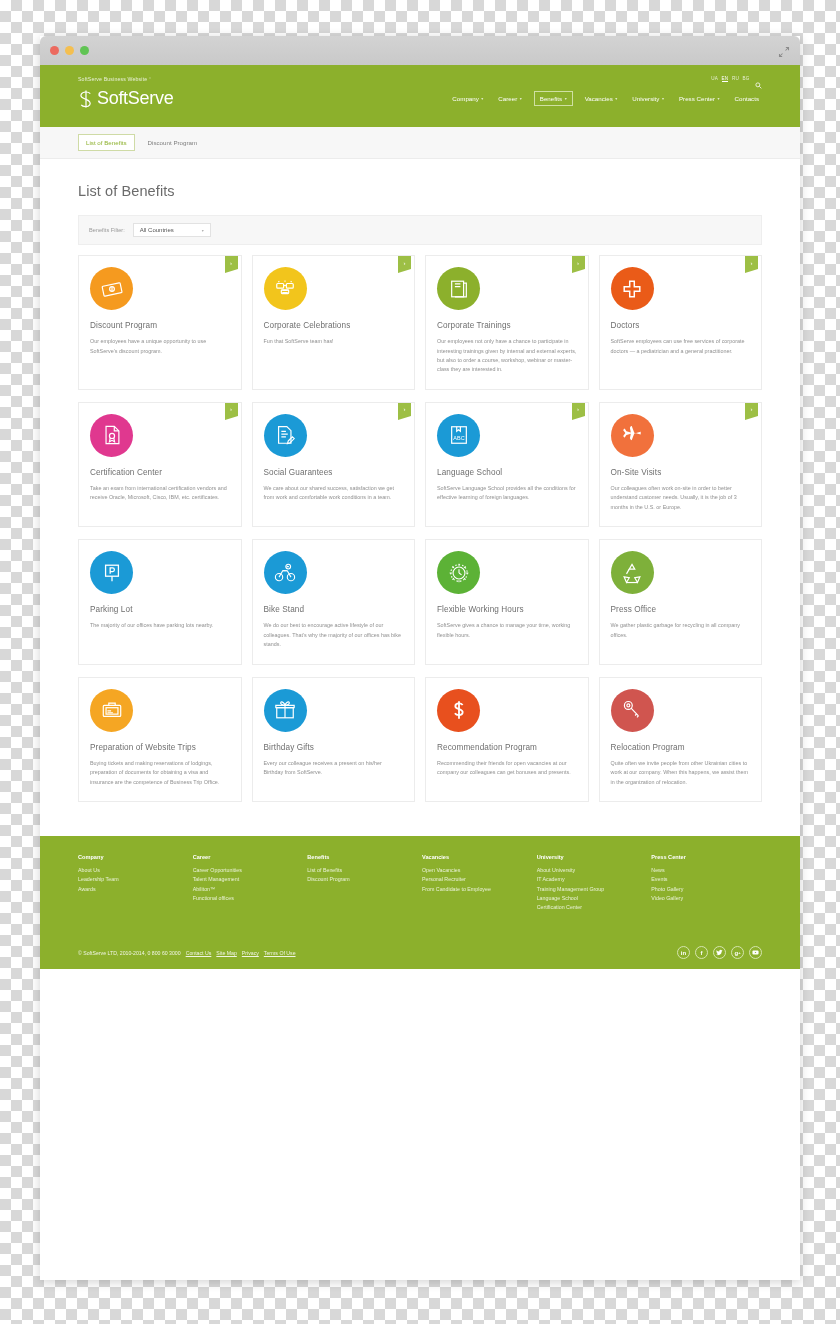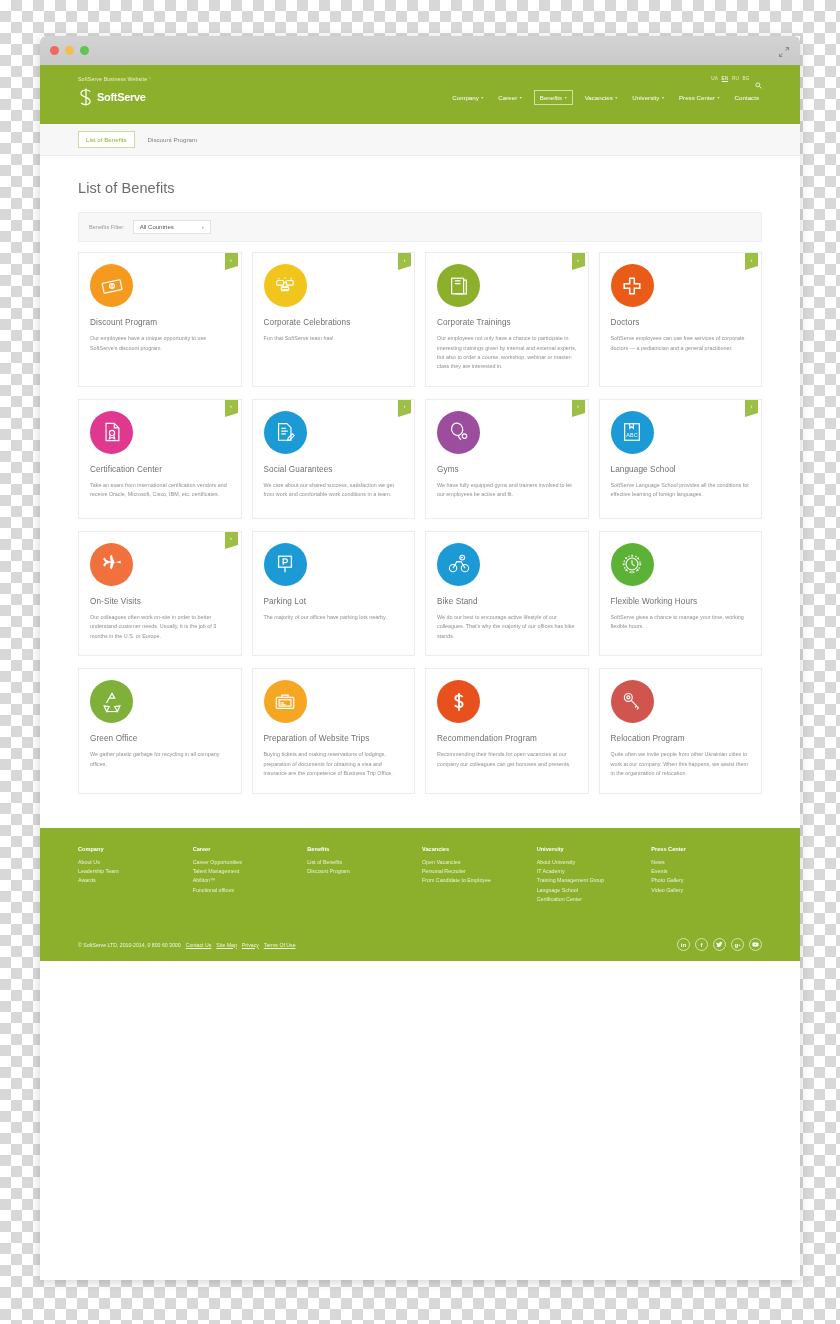--- a/index.html
+++ b/index.html
@@ -60,21 +60,21 @@
   .lang.active { color: #ffffff; border-bottom: 1px solid #ffffff; }
   .search-icon-top {
     width: 7px; height: 7px; color: #ffffff; margin-left: 2px;
   }
   .navrow {
     display: flex; align-items: center; justify-content: space-between;
     padding: 4px 38px 18px 38px;
   }
   .logo { display: flex; align-items: center; gap: 3px; }
   .logo-mark { width: 16px; height: 18px; color: #fff; }
-  .logo-text { font-size: 11px; color: #ffffff; font-weight: bold; letter-spacing: -.3px; }
+  .logo-text { font-size: 18px; color: #ffffff; font-weight: normal; letter-spacing: -.3px; }
   .mainnav { display: flex; align-items: center; gap: 9px; }
   .navitem {
     font-size: 6.2px; color: #ffffff; display: flex; align-items: center; gap: 2.5px;
     padding: 3px 3px;
   }
   .navitem.active { border: 1px solid #cfe0a2; padding: 3px 5px; }
   .caret { font-size: 4px; color: #e2ecc7; }
   
   .subtabs {
     background: #f7f7f7; border-bottom: 1px solid #ececec;
@@ -329,32 +329,20 @@
               <path d="M5 2.8h9l4.5 4.5V21H5z"></path>
               <path d="M8 8h5M8 11h7M8 14h5"></path>
               <path d="M15.5 18.5l4.5-4.6 2 2-4.5 4.6-2.8.8z"></path>
             </svg>
           </div>
           <div class="card-title">Social Guarantees</div>
           <div class="card-desc">We care about our shared success, satisfaction we get from work and comfortable work conditions in a team.</div>
         </div>
         <div class="card">
           <span class="badge">›</span>
-          <div class="card-icon" style="background: rgb(156, 77, 158);">
-            <svg viewBox="0 0 24 24" fill="none" stroke="currentColor" stroke-width="1.3">
-              <ellipse cx="10" cy="9" rx="6" ry="6.8" transform="rotate(-20 10 9)"></ellipse>
-              <path d="M10.5 15.4L14 20.5"></path>
-              <circle cx="18" cy="16.5" r="2.4"></circle>
-            </svg>
-          </div>
-          <div class="card-title">Gyms</div>
-          <div class="card-desc">We have fully equipped gyms and trainers involved to let our employees be active and fit.</div>
-        </div>
-        <div class="card">
-          <span class="badge">›</span>
           <div class="card-icon" style="background: rgb(27, 154, 214);">
             <svg viewBox="0 0 24 24" fill="none" stroke="currentColor" stroke-width="1.3">
               <rect x="4" y="3" width="16" height="18"></rect>
               <path d="M9.5 3v5l2-1.6L13.5 8V3"></path>
               <text x="12" y="17.5" font-size="6" fill="currentColor" stroke="none" text-anchor="middle" font-family="sans-serif">ABC</text>
             </svg>
           </div>
           <div class="card-title">Language School</div>
           <div class="card-desc">SoftServe Language School provides all the conditions for effective learning of foreign languages.</div>
         </div>
@@ -411,34 +399,46 @@
           <div class="card-icon" style="background: rgb(126, 176, 58);">
             <svg viewBox="0 0 24 24" fill="none" stroke="currentColor" stroke-width="1.3">
               <path d="M12 2.6l3 5.2h-6z"></path>
               <path d="M9 7.8L6 13"></path>
               <path d="M3.4 16.2l5.6 1-3 5.2z"></path>
               <path d="M6 22.4h6"></path>
               <path d="M20.6 16.2l-5.6 1 3 5.2z"></path>
               <path d="M18 22.4h-6"></path>
             </svg>
           </div>
-          <div class="card-title">Green Office</div>
+          <div class="card-title">Press Office</div>
           <div class="card-desc">We gather plastic garbage for recycling in all company offices.</div>
         </div>
         <div class="card">
           <div class="card-icon" style="background: rgb(245, 166, 35);">
             <svg viewBox="0 0 24 24" fill="none" stroke="currentColor" stroke-width="1.3">
               <rect x="2.5" y="7" width="19" height="12" rx="1"></rect>
               <path d="M8.5 7V4.6h7V7"></path>
               <rect x="5.5" y="9.5" width="13" height="7"></rect>
               <path d="M7 13h4M7 15h6"></path>
             </svg>
           </div>
           <div class="card-title">Preparation of Website Trips</div>
           <div class="card-desc">Buying tickets and making reservations of lodgings, preparation of documents for obtaining a visa and insurance are the competence of Business Trip Office.</div>
+        </div>
+        <div class="card">
+          <div class="card-icon" style="background: rgb(27, 154, 214);">
+            <svg viewBox="0 0 24 24" fill="none" stroke="currentColor" stroke-width="1.3">
+              <rect x="3" y="9.5" width="18" height="11"></rect>
+              <path d="M2 7h20v2.5H2z"></path>
+              <path d="M12 7v13.5"></path>
+              <path d="M12 7c-2.6-.2-5.4-1.3-4.6-3.3.8-2 4.6 1 4.6 3.3zM12 7c2.6-.2 5.4-1.3 4.6-3.3-.8-2-4.6 1-4.6 3.3z"></path>
+            </svg>
+          </div>
+          <div class="card-title">Birthday Gifts</div>
+          <div class="card-desc">Every our colleague receives a present on his/her Birthday from SoftServe.</div>
         </div>
         <div class="card">
           <div class="card-icon" style="background: rgb(232, 80, 30);">
             <svg viewBox="0 0 24 24" fill="none" stroke="currentColor" stroke-width="2">
               <path d="M16 6.5c-1-1.3-2.4-1.8-4-1.8-2.4 0-4 1.3-4 3.1 0 4 8 2.4 8 6.5 0 2-1.8 3.3-4.2 3.3-1.8 0-3.3-.6-4.3-2"></path>
               <path d="M12 2.5v19"></path>
             </svg>
           </div>
           <div class="card-title">Recommendation Program</div>
           <div class="card-desc">Recommending their friends for open vacancies at our company our colleagues can get bonuses and presents.</div>

